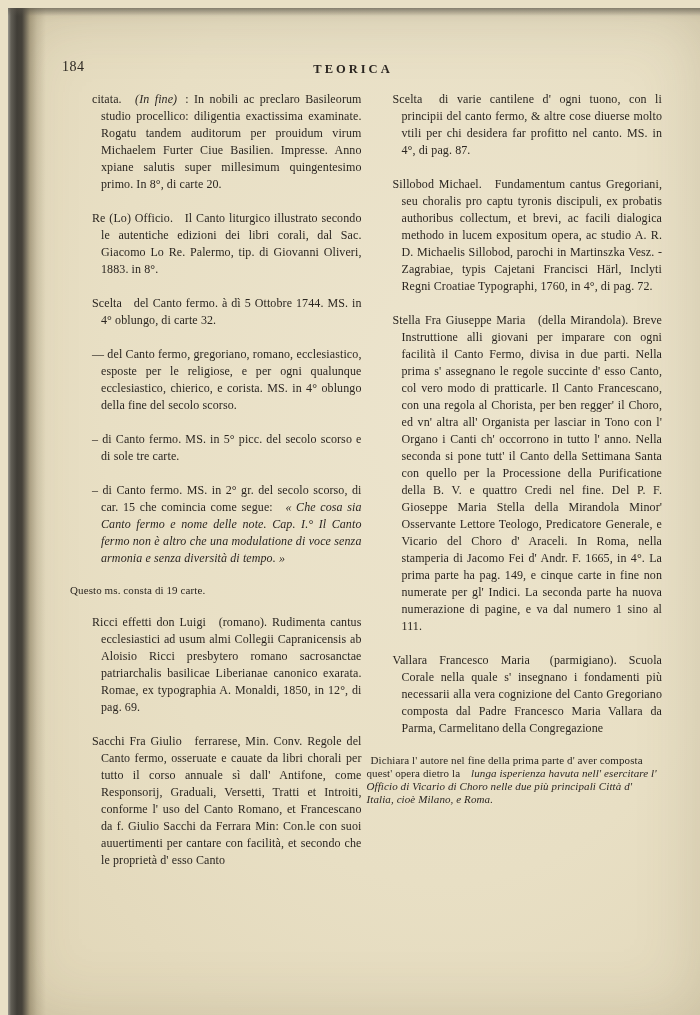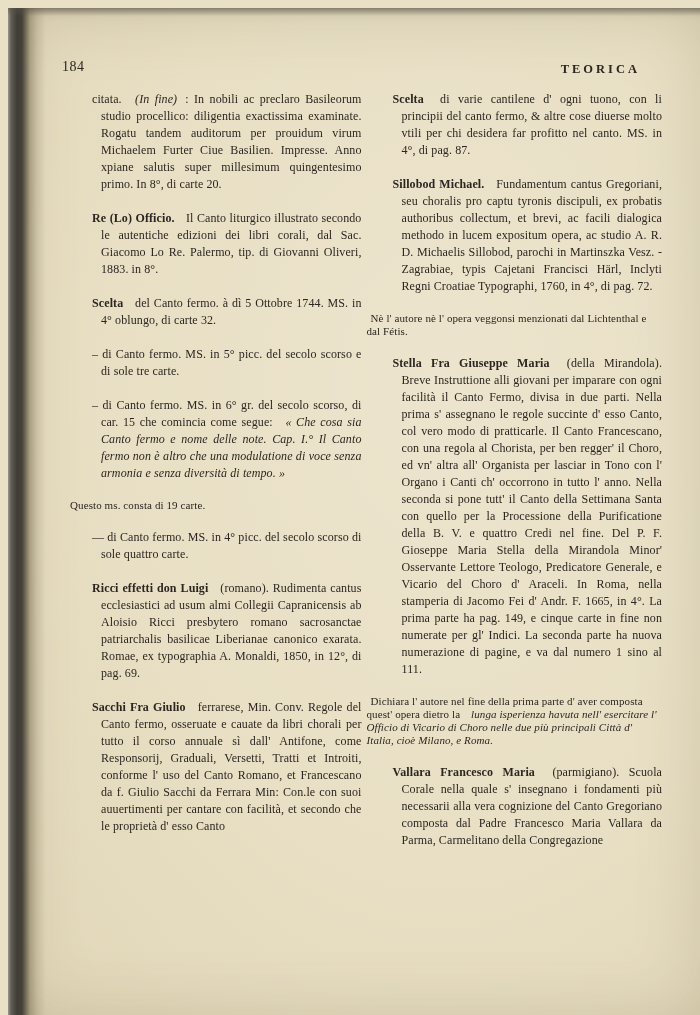--- a/index.html
+++ b/index.html
@@ -23,66 +23,65 @@
       #9a988f 0px, #615e55 3px, #403d36 9px, #46423a 14px,
       rgba(110,98,70,0.45) 22px, rgba(110,98,70,0.18) 29px, rgba(110,98,70,0) 38px);
   }
   .edge-top {
     position:absolute; top:0; left:0; right:0; height:4px; z-index:2;
     background: linear-gradient(to bottom, rgba(90,85,75,0.55), rgba(90,85,75,0));
   }
   .header { position:absolute; top:46px; left:50px; right:60px; height:20px; z-index:3; }
   .page-num { position:absolute; left:0; top:1px; font-size:14px; letter-spacing:0.5px; }
   .running-head {
-    display:block; text-align:right; font-weight:bold;
+    display:block; text-align:center; font-weight:bold;
     font-size:12.5px; letter-spacing:3px;
   }
   .columns {
     position:absolute; top:71px; left:72px; right:34px; bottom:0; z-index:3;
     display:flex; gap:15px;
   }
   .col { flex:1 1 0; min-width:0; }
   .para {
     font-size:12px; line-height:17px; text-align:justify;
     padding-left:13px; text-indent:-13px; margin-bottom:9px;
     letter-spacing:0.1px;
   }
   .para.note {
     font-size:11px; line-height:13px; text-align:left;
     padding-left:0; text-indent:0; margin-left:-22px; margin-bottom:9px;
   }
-  .run.bold { font-weight:bold; }
+  .run.bold { font-weight:normal; }
   .run.italic { font-style:italic; }
 </style>
 </head>
 <body>
 
 <div class="page">
   <div class="edge-left"></div>
   <div class="edge-top"></div>
 
   <div class="header">
     <span class="page-num">184</span>
     <span class="running-head">TEORICA</span>
   </div>
 
   <div class="columns">
     <div class="col" id="col-left">
         <p class="para cont"><span class="run normal">citata. </span><span class="run italic">(In fine)</span><span class="run normal">: In nobili ac preclaro Basileorum studio procellico: diligentia exactissima examinate. Rogatu tandem auditorum per prouidum virum Michaelem Furter Ciue Basilien. Impresse. Anno xpiane salutis super millesimum quingentesimo primo. In 8°, di carte 20.</span></p>
         <p class="para entry"><span class="run bold">Re (Lo) Officio.</span><span class="run normal"> Il Canto liturgico illustrato secondo le autentiche edizioni dei libri corali, dal Sac. Giacomo Lo Re. Palermo, tip. di Giovanni Oliveri, 1883. in 8°.</span></p>
         <p class="para entry"><span class="run bold">Scelta</span><span class="run normal"> del Canto fermo. à dì 5 Ottobre 1744. MS. in 4° oblungo, di carte 32.</span></p>
+        <p class="para dash"><span class="run normal">— del Canto fermo, gregoriano, romano, ecclesiastico, esposte per le religiose, e per ogni qualunque ecclesiastico, chierico, e corista. MS. in 4° oblungo della fine del secolo scorso.</span></p>
         <p class="para dash"><span class="run normal">– di Canto fermo. MS. in 5° picc. del secolo scorso e di sole tre carte.</span></p>
-        <p class="para dash"><span class="run normal">– di Canto fermo. MS. in 6° gr. del secolo scorso, di car. 15 che comincia come segue: </span><span class="run italic">« Che cosa sia Canto fermo e nome delle note. Cap. I.° Il Canto fermo non è altro che una modulatione di voce senza armonia e senza diversità di tempo. »</span></p>
+        <p class="para dash"><span class="run normal">– di Canto fermo. MS. in 2° gr. del secolo scorso, di car. 15 che comincia come segue: </span><span class="run italic">« Che cosa sia Canto fermo e nome delle note. Cap. I.° Il Canto fermo non è altro che una modulatione di voce senza armonia e senza diversità di tempo. »</span></p>
         <p class="para note"><span class="run normal">Questo ms. consta di 19 carte.</span></p>
-        <p class="para dash"><span class="run normal">— di Canto fermo. MS. in 4° picc. del secolo scorso di sole quattro carte.</span></p>
         <p class="para entry"><span class="run bold">Ricci effetti don Luigi</span><span class="run normal"> (romano). Rudimenta cantus ecclesiastici ad usum almi Collegii Capranicensis ab Aloisio Ricci presbytero romano sacrosanctae patriarchalis basilicae Liberianae canonico exarata. Romae, ex typographia A. Monaldi, 1850, in 12°, di pag. 69.</span></p>
         <p class="para entry"><span class="run bold">Sacchi Fra Giulio</span><span class="run normal"> ferrarese, Min. Conv. Regole del Canto fermo, osseruate e cauate da libri chorali per tutto il corso annuale sì dall' Antifone, come Responsorij, Graduali, Versetti, Tratti et Introiti, conforme l' uso del Canto Romano, et Francescano da f. Giulio Sacchi da Ferrara Min: Con.le con suoi auuertimenti per cantare con facilità, et secondo che le proprietà d' esso Canto</span></p>
       </div>
     <div class="col" id="col-right">
         <p class="para entry"><span class="run bold">Scelta</span><span class="run normal"> di varie cantilene d' ogni tuono, con li principii del canto fermo, &amp; altre cose diuerse molto vtili per chi desidera far profitto nel canto. MS. in 4°, di pag. 87.</span></p>
         <p class="para entry"><span class="run bold">Sillobod Michael.</span><span class="run normal"> Fundamentum cantus Gregoriani, seu choralis pro captu tyronis discipuli, ex probatis authoribus collectum, et brevi, ac facili dialogica methodo in lucem expositum opera, ac studio A. R. D. Michaelis Sillobod, parochi in Martinszka Vesz. - Zagrabiae, typis Cajetani Francisci Härl, Inclyti Regni Croatiae Typographi, 1760, in 4°, di pag. 72.</span></p>
-        <p class="para note"><span class="run normal">Nè l' autore nè l' opera veggonsi menzionati dal Lichtenthal e dal Fétis.</span></p>
         <p class="para entry"><span class="run bold">Stella Fra Giuseppe Maria</span><span class="run normal"> (della Mirandola). Breve Instruttione alli giovani per imparare con ogni facilità il Canto Fermo, divisa in due parti. Nella prima s' assegnano le regole succinte d' esso Canto, col vero modo di pratticarle. Il Canto Francescano, con una regola al Chorista, per ben regger' il Choro, ed vn' altra all' Organista per lasciar in Tono con l' Organo i Canti ch' occorrono in tutto l' anno. Nella seconda si pone tutt' il Canto della Settimana Santa con quello per la Processione della Purificatione della B. V. e quattro Credi nel fine. Del P. F. Gioseppe Maria Stella della Mirandola Minor' Osservante Lettore Teologo, Predicatore Generale, e Vicario del Choro d' Araceli. In Roma, nella stamperia di Jacomo Fei d' Andr. F. 1665, in 4°. La prima parte ha pag. 149, e cinque carte in fine non numerate per gl' Indici. La seconda parte ha nuova numerazione di pagine, e va dal numero 1 sino al 111.</span></p>
+        <p class="para entry"><span class="run bold">Vallara Francesco Maria</span><span class="run normal"> (parmigiano). Scuola Corale nella quale s' insegnano i fondamenti più necessarii alla vera cognizione del Canto Gregoriano composta dal Padre Francesco Maria Vallara da Parma, Carmelitano della Congregazione</span></p>
         <p class="para note"><span class="run normal">Dichiara l' autore nel fine della prima parte d' aver composta quest' opera dietro la </span><span class="run italic">lunga isperienza havuta nell' esercitare l' Officio di Vicario di Choro nelle due più principali Città d' Italia, cioè Milano, e Roma.</span></p>
-        <p class="para entry"><span class="run bold">Vallara Francesco Maria</span><span class="run normal"> (parmigiano). Scuola Corale nella quale s' insegnano i fondamenti più necessarii alla vera cognizione del Canto Gregoriano composta dal Padre Francesco Maria Vallara da Parma, Carmelitano della Congregazione</span></p>
       </div>
   </div>
 </div>
 
 </body></html>

